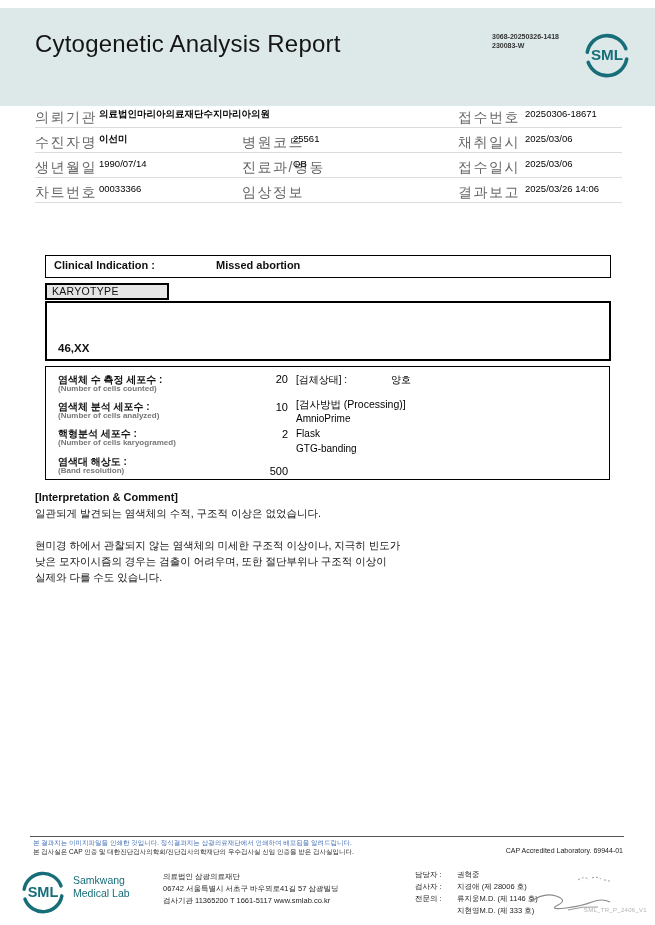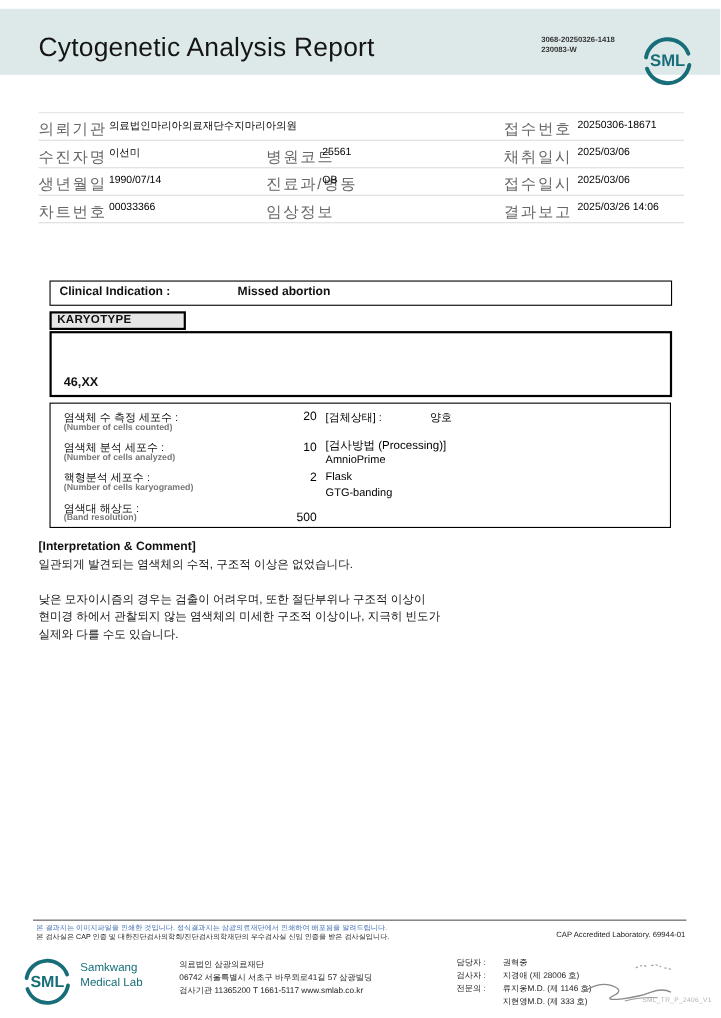--- a/index.html
+++ b/index.html
@@ -1,48 +1,48 @@
 <!DOCTYPE html>
 <html><head>
 <meta charset="utf-8">
 <style>
   html,body{margin:0;padding:0;background:#ffffff;}
   body{font-family:"Liberation Sans", sans-serif;color:#111;}
   .page{position:relative;width:655px;height:925px;background:#fff;overflow:hidden;}
 
   
-  .hdr{position:absolute;left:0;top:8px;width:655px;height:60px;background:#dde9e9;}
+  .hdr{position:absolute;left:0;top:8px;width:655px;height:98px;background:#dde9e9;}
   .hdr h1{position:absolute;left:35px;top:22px;margin:0;font-size:24px;font-weight:500;color:#151515;letter-spacing:.2px;}
   .hdr-codes{position:absolute;left:492px;top:24px;font-size:7px;font-weight:bold;color:#333;line-height:9px;}
   .hdr-logo{position:absolute;left:583px;top:22px;}
 
   
   .ptable{position:absolute;left:35px;top:102px;width:587px;}
   .prow{position:relative;height:24px;border-bottom:1px solid #dcdcdc;}
   .prow.first{border-top:1px solid #e4e4e4;}
   .plabel{position:absolute;top:6px;font-size:14px;color:#666;letter-spacing:1.5px;white-space:nowrap;}
   .pval{position:absolute;top:5px;font-size:9.5px;color:#000;white-space:nowrap;}
   .c1l{left:0;}   .c1v{left:38px;padding-left:26px;}
   .c2l{left:207px;} .c2v{left:258px;}
   .c3l{left:423px;} .c3v{left:490px;}
   .wide{width:360px;}
-  .kbold{font-weight:normal;}
+  .kbold{font-weight:bold;}
 
   
   .clinical-box{position:absolute;left:45px;top:255px;width:564px;height:21px;border:1.5px solid #000;}
   .clinical-box .cl-label{position:absolute;left:8px;top:3px;font-size:11px;font-weight:bold;}
   .clinical-box .cl-value{position:absolute;left:170px;top:3px;font-size:11px;font-weight:bold;}
 
   .karyo-tab{position:absolute;left:45px;top:283px;width:120px;height:13px;border:2px solid #000;background:#e6e6e6;}
-  .karyo-tab span{position:absolute;left:5px;top:0px;font-size:10.5px;font-weight:bold;letter-spacing:.3px;}
+  .karyo-tab span{position:absolute;left:5px;top:0px;font-size:10.5px;font-weight:normal;letter-spacing:.3px;}
   .karyo-box{position:absolute;left:45px;top:301px;width:562px;height:56px;border:2px solid #000;}
   .karyo-box .kv{position:absolute;left:11px;top:7px;font-size:11.5px;font-weight:bold;margin-top:32px;}
 
   .counts-box{position:absolute;left:45px;top:366px;width:563px;height:112px;border:1.5px solid #000;}
-  .cnt-ko{position:absolute;left:12px;font-size:10px;font-weight:normal;color:#111;white-space:nowrap;}
+  .cnt-ko{position:absolute;left:12px;font-size:10px;font-weight:bold;color:#111;white-space:nowrap;}
   .cnt-en{position:absolute;left:12px;font-size:8px;font-weight:bold;color:#777;white-space:nowrap;}
   .cnt-val{position:absolute;left:160px;width:82px;text-align:right;font-size:11px;color:#000;}
   .cnt-r{position:absolute;left:250px;font-size:10px;color:#000;white-space:nowrap;}
   .cnt-status-val{position:absolute;left:345px;font-size:10px;color:#000;}
 
   
   .interp{position:absolute;left:35px;top:489px;width:570px;font-size:10.5px;line-height:16px;color:#111;}
   .interp .ih{font-weight:bold;font-size:11px;}
   .interp .gap{height:16px;}
 
@@ -145,22 +145,22 @@
     <span class="cnt-r" style="top:31px;font-size:10.5px">[검사방법 (Processing)]</span>
     <span class="cnt-r" style="top:46px">AmnioPrime</span>
     <span class="cnt-r" style="top:61px">Flask</span>
     <span class="cnt-r" style="top:76px">GTG-banding</span>
   </div>
 
   <div class="interp">
     <div class="ih">[Interpretation &amp; Comment]</div>
     <div>일관되게 발견되는 염색체의 수적, 구조적 이상은 없었습니다.</div>
     <div class="gap"></div>
+    <div>현미경 하에서 관찰되지 않는 염색체의 미세한 구조적 이상이나, 지극히 빈도가</div>
     <div>낮은 모자이시즘의 경우는 검출이 어려우며, 또한 절단부위나 구조적 이상이</div>
-    <div>현미경 하에서 관찰되지 않는 염색체의 미세한 구조적 이상이나, 지극히 빈도가</div>
     <div>실제와 다를 수도 있습니다.</div>
   </div>
 
   <div class="f-rule"></div>
   <div class="f-notice1">본 결과지는 이미지파일을 인쇄한 것입니다. 정식결과지는 삼광의료재단에서 인쇄하여 배포됨을 알려드립니다.</div>
   <div class="f-notice2">본 검사실은 CAP 인증 및 대한진단검사의학회/진단검사의학재단의 우수검사실 신임 인증을 받은 검사실입니다.</div>
   <div class="f-cap">CAP Accredited Laboratory. 69944-01</div>
 
   <svg class="f-logo" width="46" height="46" viewBox="0 0 60 60">
     <path d="M5.4,27.7 A25,25 0 0 1 53.5,23.4" fill="none" stroke="#176e79" stroke-width="4.5" stroke-linecap="round"></path>

